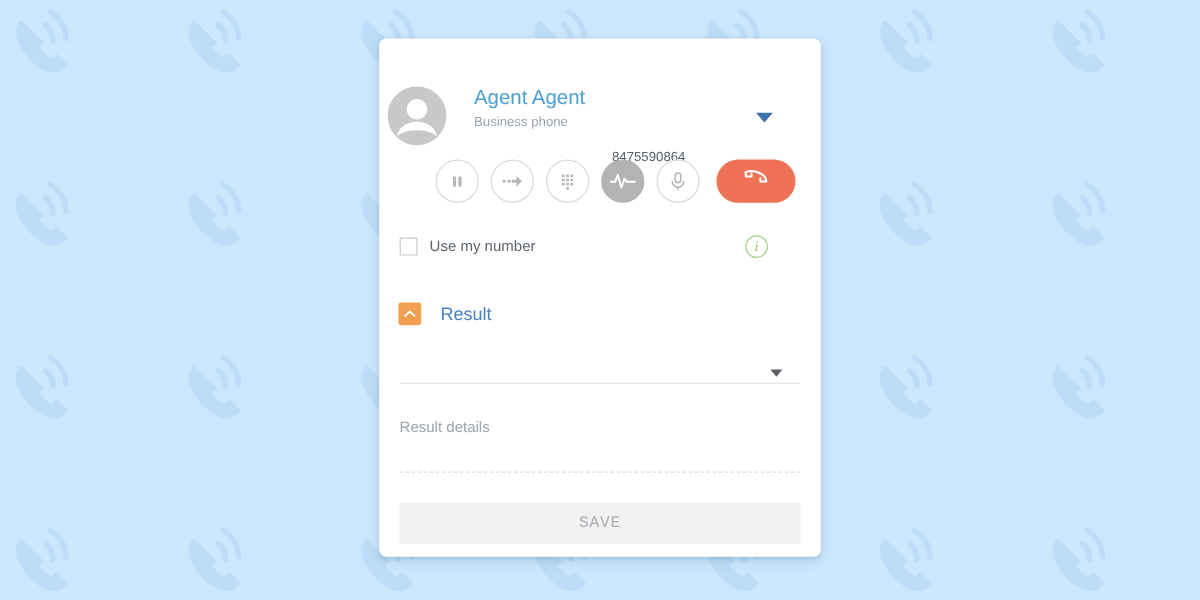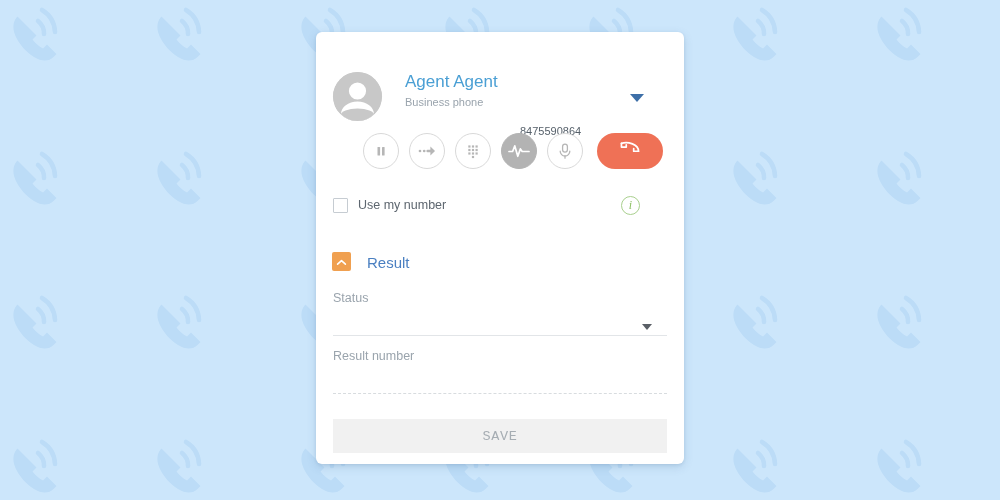--- a/index.html
+++ b/index.html
@@ -34,21 +34,21 @@
     background: #ffffff;
     border-radius: 6px;
     box-shadow: 0 3px 10px rgba(60,100,140,0.18), 0 1px 3px rgba(60,100,140,0.12);
     z-index: 2;
     box-sizing: border-box;
   }
 
   
   .card-header {
     position: absolute;
-    left: 17px;
+    left: 7px;
     top: 10px;
     right: 14px;
     height: 72px;
   }
   .avatar {
     position: absolute;
     left: 0;
     top: 30px;
     width: 49px;
     height: 49px;
@@ -380,25 +380,24 @@
       <span>
         <svg width="11" height="9" viewBox="0 0 11 9" aria-hidden="true">
           <path d="M1.6 6.2 L5.5 2.6 L9.4 6.2" fill="none" stroke="#ffffff" stroke-width="1.6" stroke-linecap="round" stroke-linejoin="round"></path>
         </svg>
       </span>
     </span>
     <span class="result-title">Result</span>
   </div>
 
   <div class="field field-status">
-    <div class="field-label">Status</div>
     <div class="field-line">
       <span class="field-caret"></span>
     </div>
   </div>
 
   <div class="field field-details">
-    <div class="field-label">Result number</div>
+    <div class="field-label">Result details</div>
     <div class="field-line dotted"></div>
   </div>
 
   <button class="save-button">SAVE</button>
 </div>
 
 </body></html>

